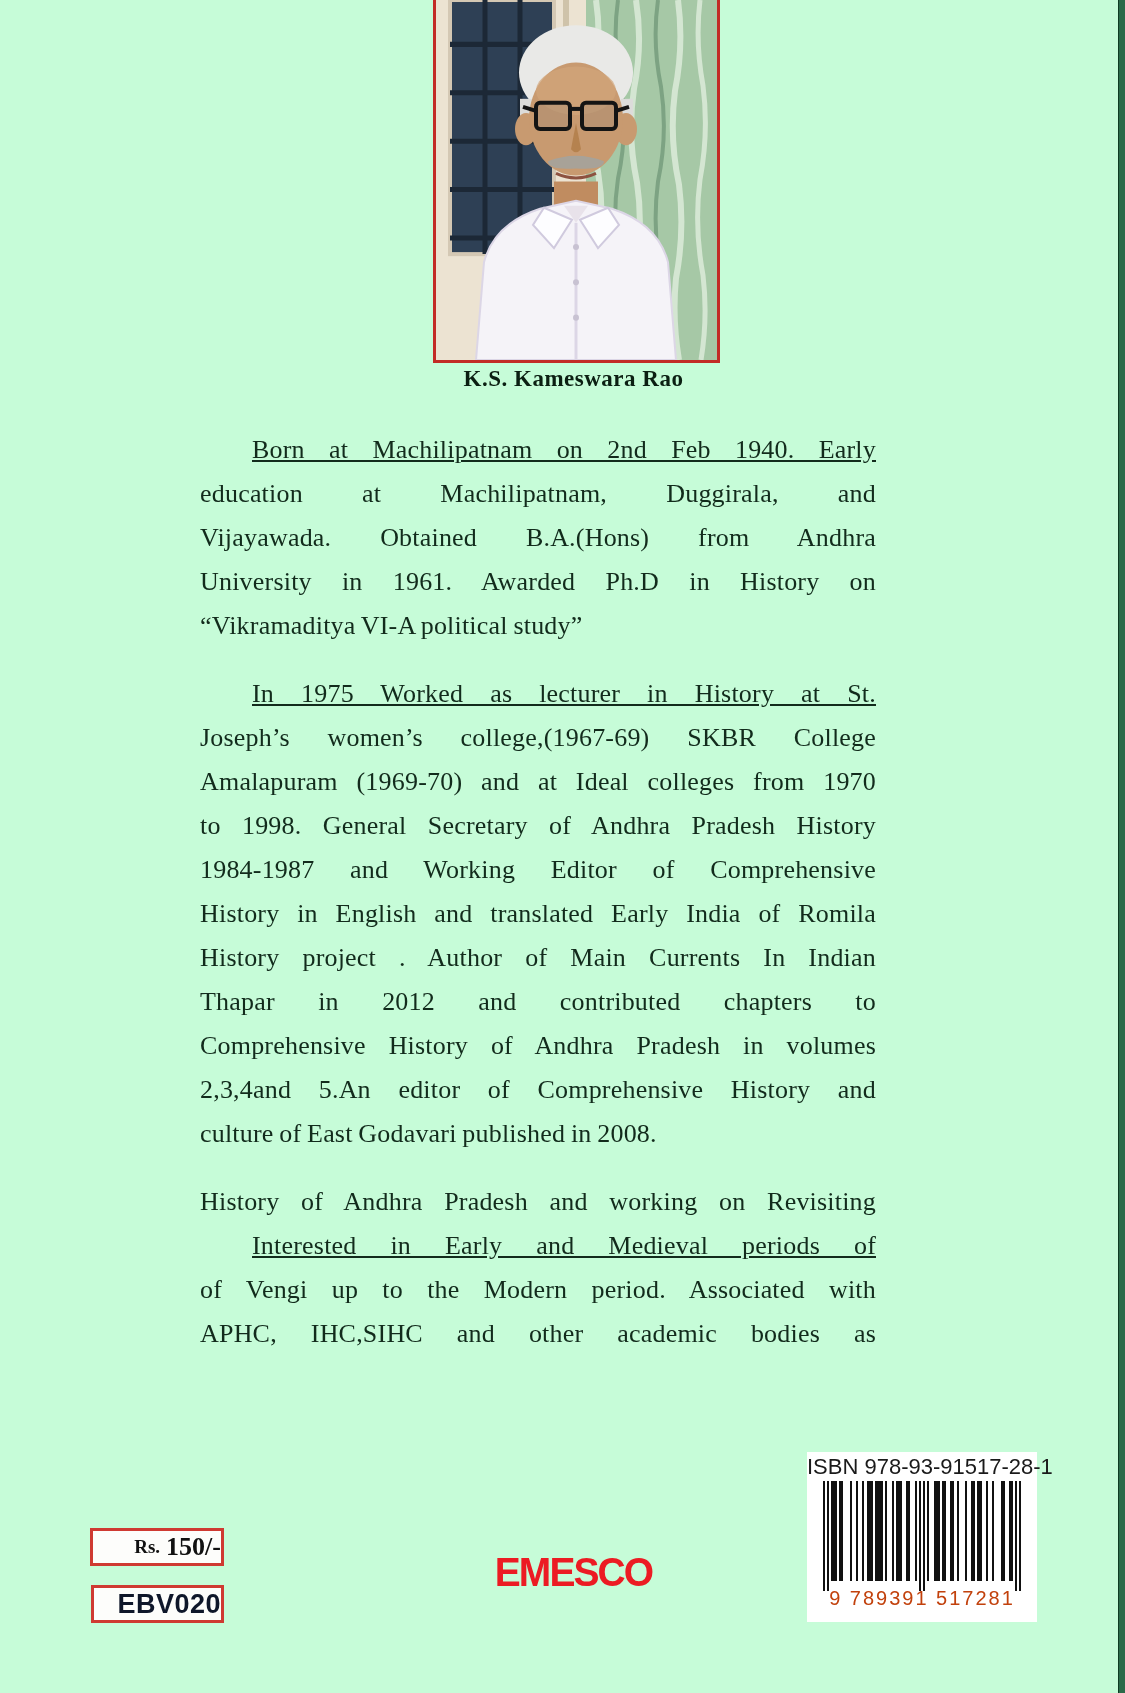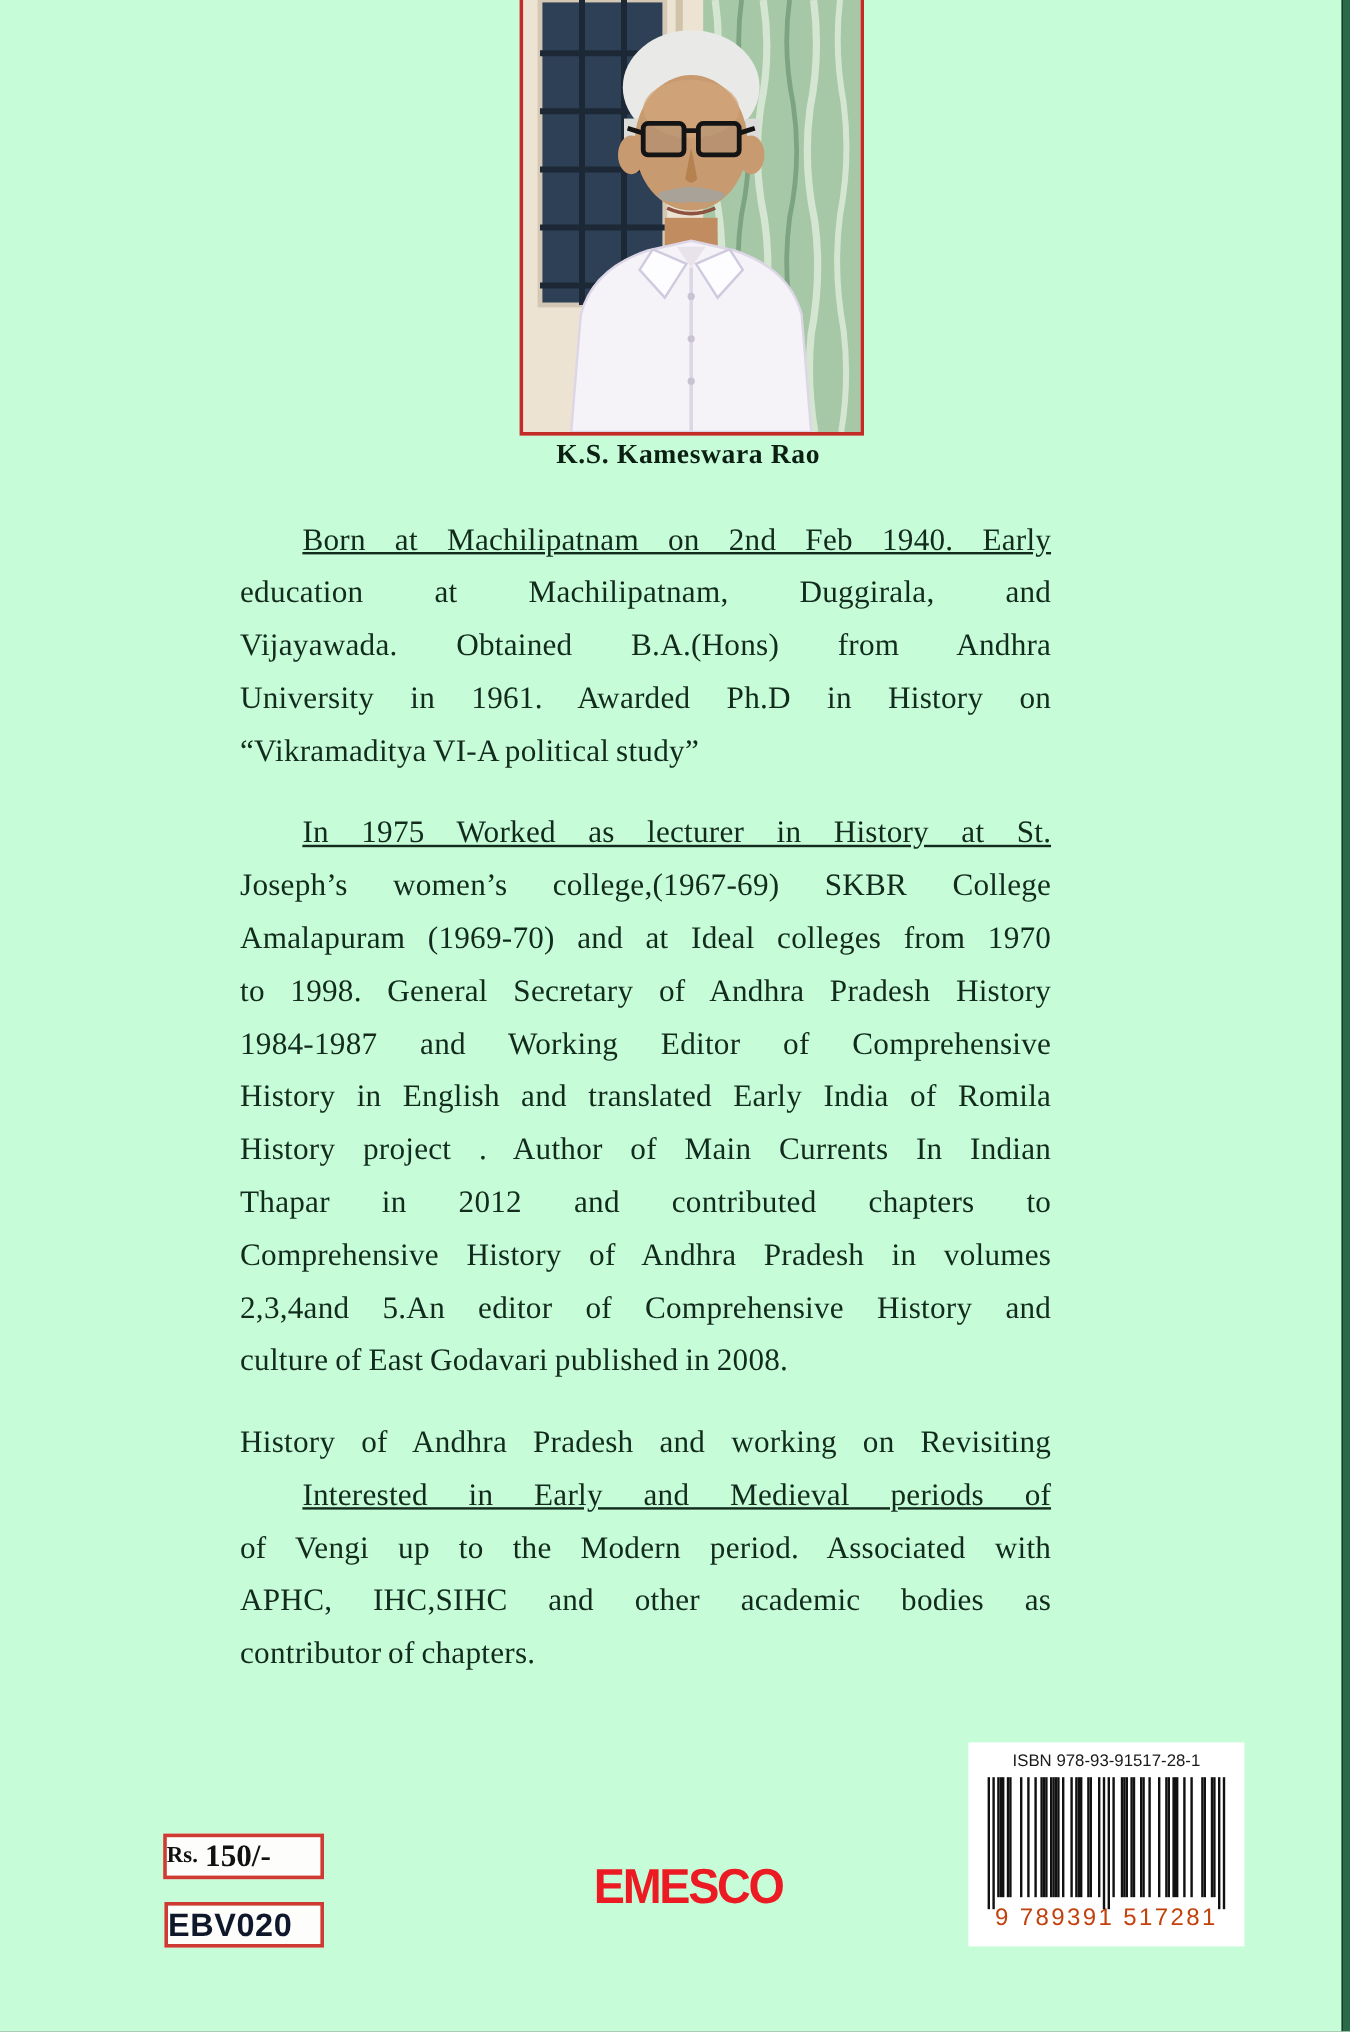--- a/index.html
+++ b/index.html
@@ -36,21 +36,21 @@
   .bio-line{
     line-height:44px;
     text-align:justify;text-align-last:justify;
     overflow:hidden;white-space:normal;
   }
   .bio-line.first{text-indent:52px;text-decoration:underline;}
   .bio-line.last{text-align-last:left;}
   
   .red-box{
     position:absolute;background:#fdfdfb;border:3px solid #cf3a32;
-    display:flex;align-items:center;justify-content:flex-start;box-sizing:border-box;margin-left:46px;
+    display:flex;align-items:center;justify-content:flex-end;box-sizing:border-box;
   }
   #price-box{left:90px;top:1528px;width:134px;height:38px;}
   #price-box .rs{font-size:19px;font-weight:bold;color:#111;margin-right:6px;}
   #price-box .amount{font-size:26px;font-weight:bold;color:#111;}
   #code-box{left:91px;top:1585px;width:133px;height:38px;}
   #code-box .code{
     font-family:"Liberation Sans",sans-serif;
     font-size:27px;font-weight:bold;color:#0f172a;letter-spacing:.5px;
   }
   
@@ -63,21 +63,21 @@
     white-space:nowrap;
   }
   
   #barcode-box{
     position:absolute;left:807px;top:1452px;width:230px;height:170px;
     background:#ffffff;box-sizing:border-box;padding-top:3px;
     text-align:center;
   }
   #isbn-text{
     font-family:"Liberation Sans",sans-serif;
-    font-size:14px;color:#1a1a1a;line-height:24px;white-space:nowrap;
+    font-size:22px;color:#1a1a1a;line-height:24px;white-space:nowrap;
   }
   #bars{
     position:relative;height:112px;margin:2px auto 0 auto;width:200px;
     display:flex;align-items:flex-start;justify-content:center;
   }
   #bars .m{width:2.1px;height:100px;}
   #bars .m.bar{background:#111;}
   #bars .m.guard{height:110px;}
   #barcode-digits{
     font-family:"Liberation Sans",sans-serif;
@@ -168,21 +168,20 @@
         <div class="bio-line">Thapar in 2012 and contributed  chapters to</div>
         <div class="bio-line">Comprehensive History of Andhra Pradesh in volumes</div>
         <div class="bio-line">2,3,4and 5.An editor of Comprehensive History and</div>
         <div class="bio-line last">culture of East Godavari published in 2008.</div>
       </div>
       <div class="bio-para">
         <div class="bio-line">History of Andhra Pradesh and working on Revisiting</div>
         <div class="bio-line first">Interested in Early and Medieval periods of</div>
         <div class="bio-line">of Vengi up to the Modern period. Associated with</div>
         <div class="bio-line">APHC, IHC,SIHC  and other academic bodies as</div>
-        <div class="bio-line last">contributor of chapters.</div>
       </div>
     </div>
 
   <div id="price-box" class="red-box">
     <span class="rs">Rs.</span>
     <span class="amount">150/-</span>
   </div>
 
   <div id="code-box" class="red-box">
     <span class="code">EBV020</span>

